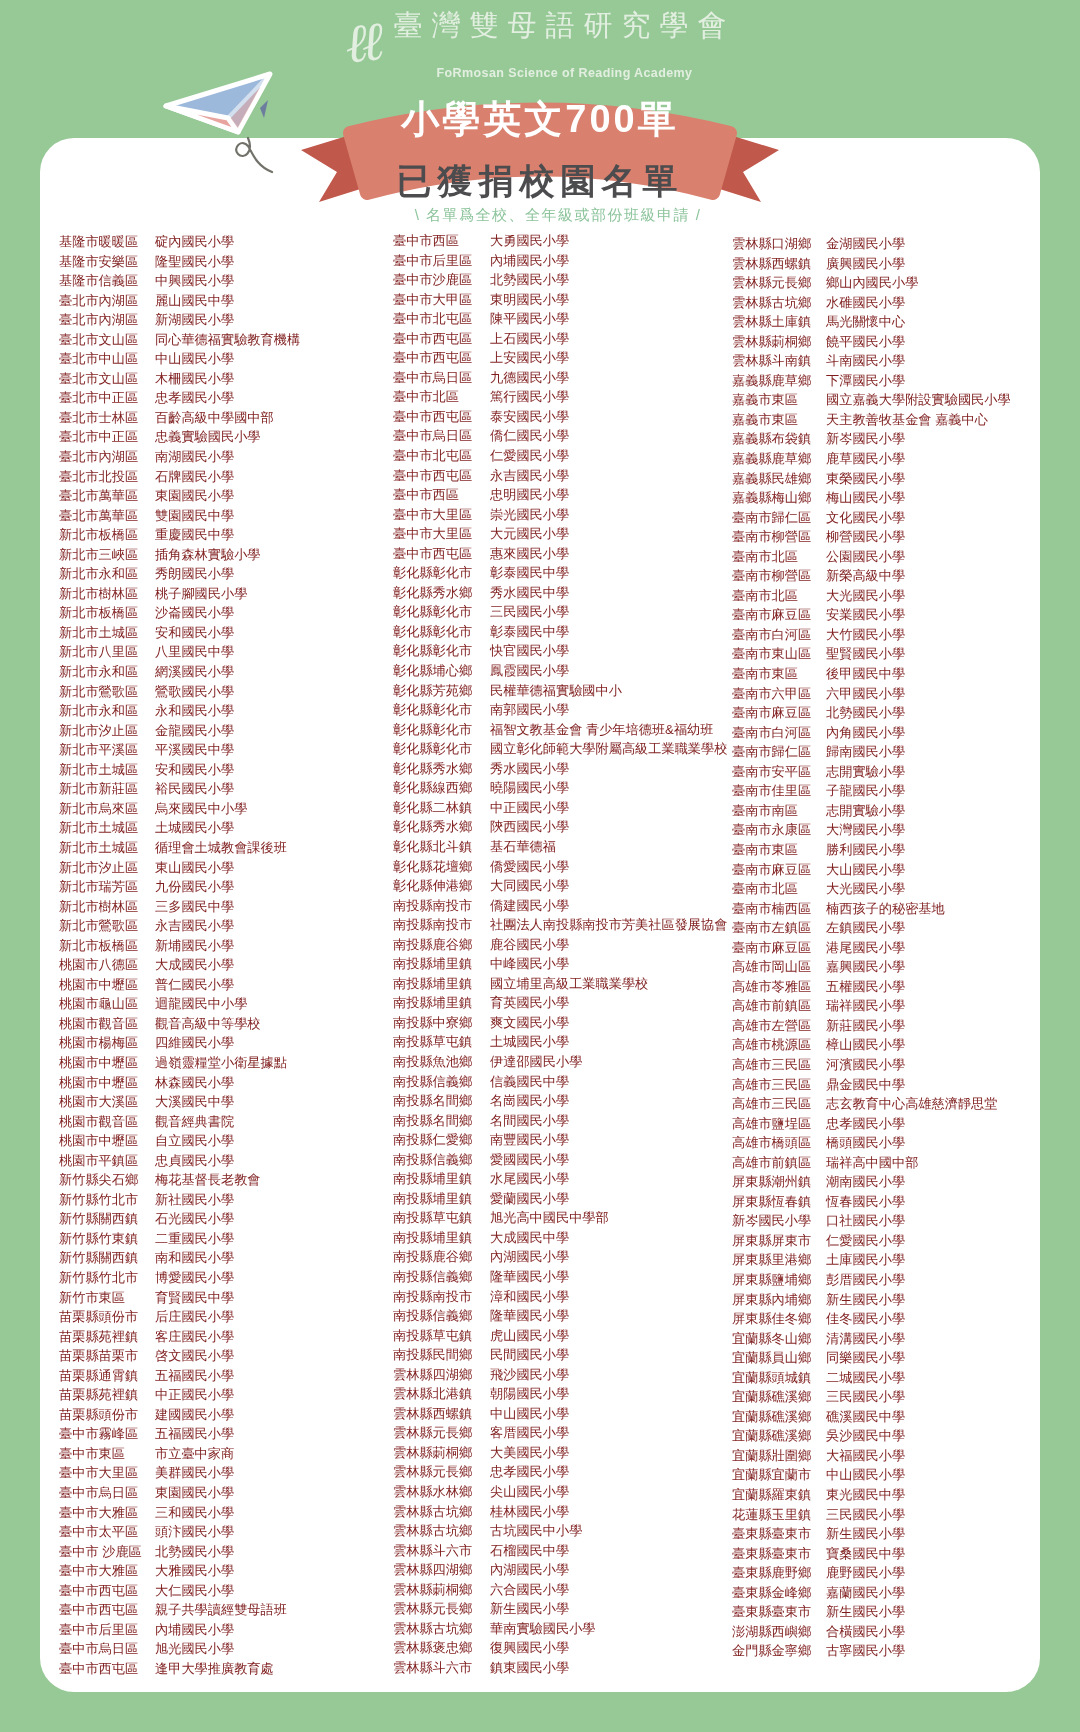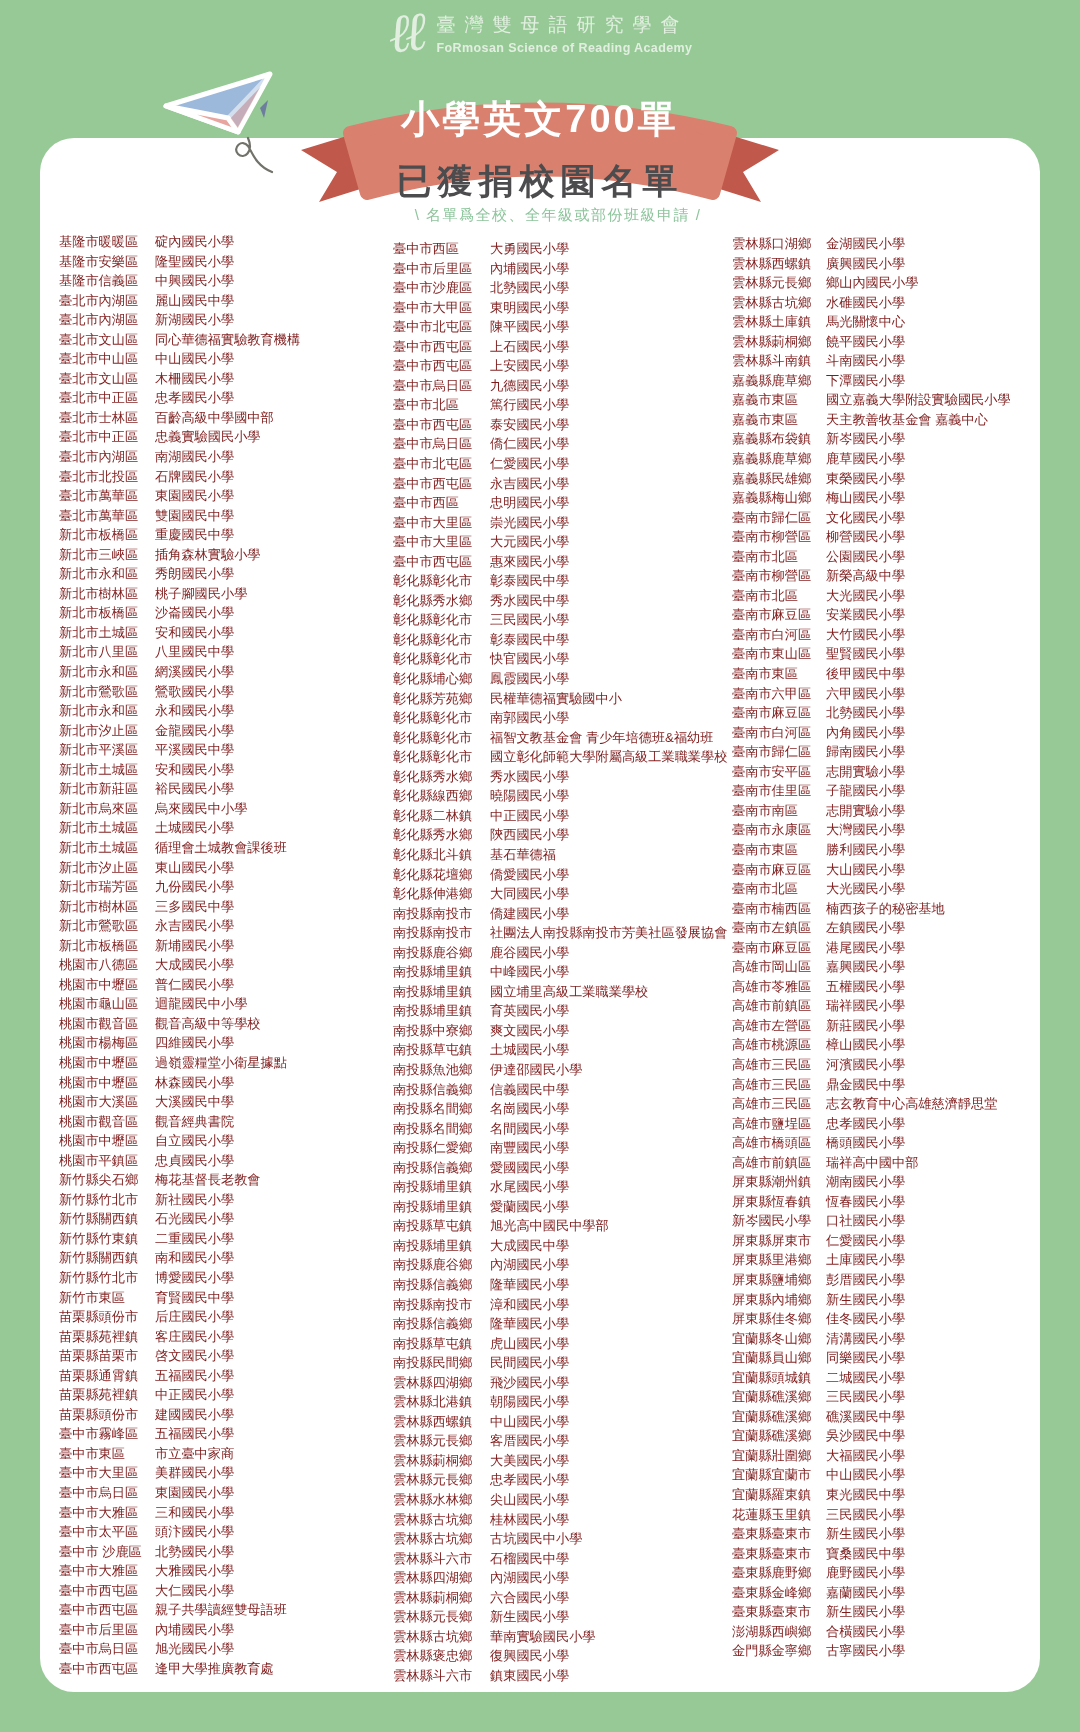--- a/index.html
+++ b/index.html
@@ -3,41 +3,41 @@
 <meta charset="utf-8">
 <style>
   html,body{margin:0;padding:0;}
   body{width:1080px;height:1732px;font-family:"Liberation Sans","DejaVu Sans",sans-serif;}
   .page{position:relative;width:1080px;height:1732px;background:#97c997;overflow:hidden;}
   .card{position:absolute;left:40px;top:138px;width:1000px;height:1554px;background:#ffffff;border-radius:34px;}
 
   
   .logo{position:absolute;top:6px;left:0;width:100%;display:flex;justify-content:center;align-items:center;gap:16px;color:#e2efe0;z-index:5;}
   .logo-mark{font-family:"DejaVu Serif",serif;font-style:italic;font-size:54px;line-height:1;transform:rotate(-6deg);letter-spacing:-6px;}
-  .logo-zh{font-size:19px;letter-spacing:9px;font-weight:500;}
-  .logo-en{font-size:12.5px;font-weight:bold;letter-spacing:.4px;text-align:center;margin-top:3px;}
+  .logo-zh{font-size:29px;letter-spacing:9px;font-weight:500;}
+  .logo-en{font-size:12.5px;font-weight:bold;letter-spacing:.4px;text-align:center;margin-top:20px;}
 
   .plane{position:absolute;left:162px;top:68px;width:128px;height:110px;z-index:6;}
 
   .ribbon{position:absolute;left:295px;top:78px;width:490px;height:145px;z-index:6;}
   .ribbon svg{position:absolute;left:0;top:0;}
   .ribbon-text{position:absolute;left:0;top:16px;width:100%;text-align:center;
     font-size:38px;font-weight:bold;color:#ffffff;letter-spacing:3px;}
 
   .page-title{position:absolute;top:158px;left:0;width:100%;text-align:center;z-index:7;
     font-size:35px;font-weight:bold;color:#4c4c4e;letter-spacing:6px;margin:0;}
   .subtitle{position:absolute;top:206px;left:0;width:100%;text-align:center;z-index:7;
     font-size:15px;color:#8cc49b;letter-spacing:1.5px;font-weight:500;padding-left:18px;}
 
   
   .col{position:absolute;z-index:4;font-size:13.2px;color:#7f1d1d;line-height:19.55px;}
   .col .row{height:19.55px;display:flex;align-items:center;white-space:nowrap;}
   .col .district{flex:0 0 auto;display:inline-block;}
   .col1{left:59px;top:232px;}  .col1 .district{width:96px;}
-  .col2{left:393px;top:239px;} .col2 .district{width:97px;}
+  .col2{left:393px;top:231px;} .col2 .district{width:97px;}
   .col3{left:732px;top:234px;} .col3 .district{width:94px;}
 </style>
 </head>
 <body>
 
 <div class="page">
 
   <div class="card"></div>
 
   <div class="logo">

